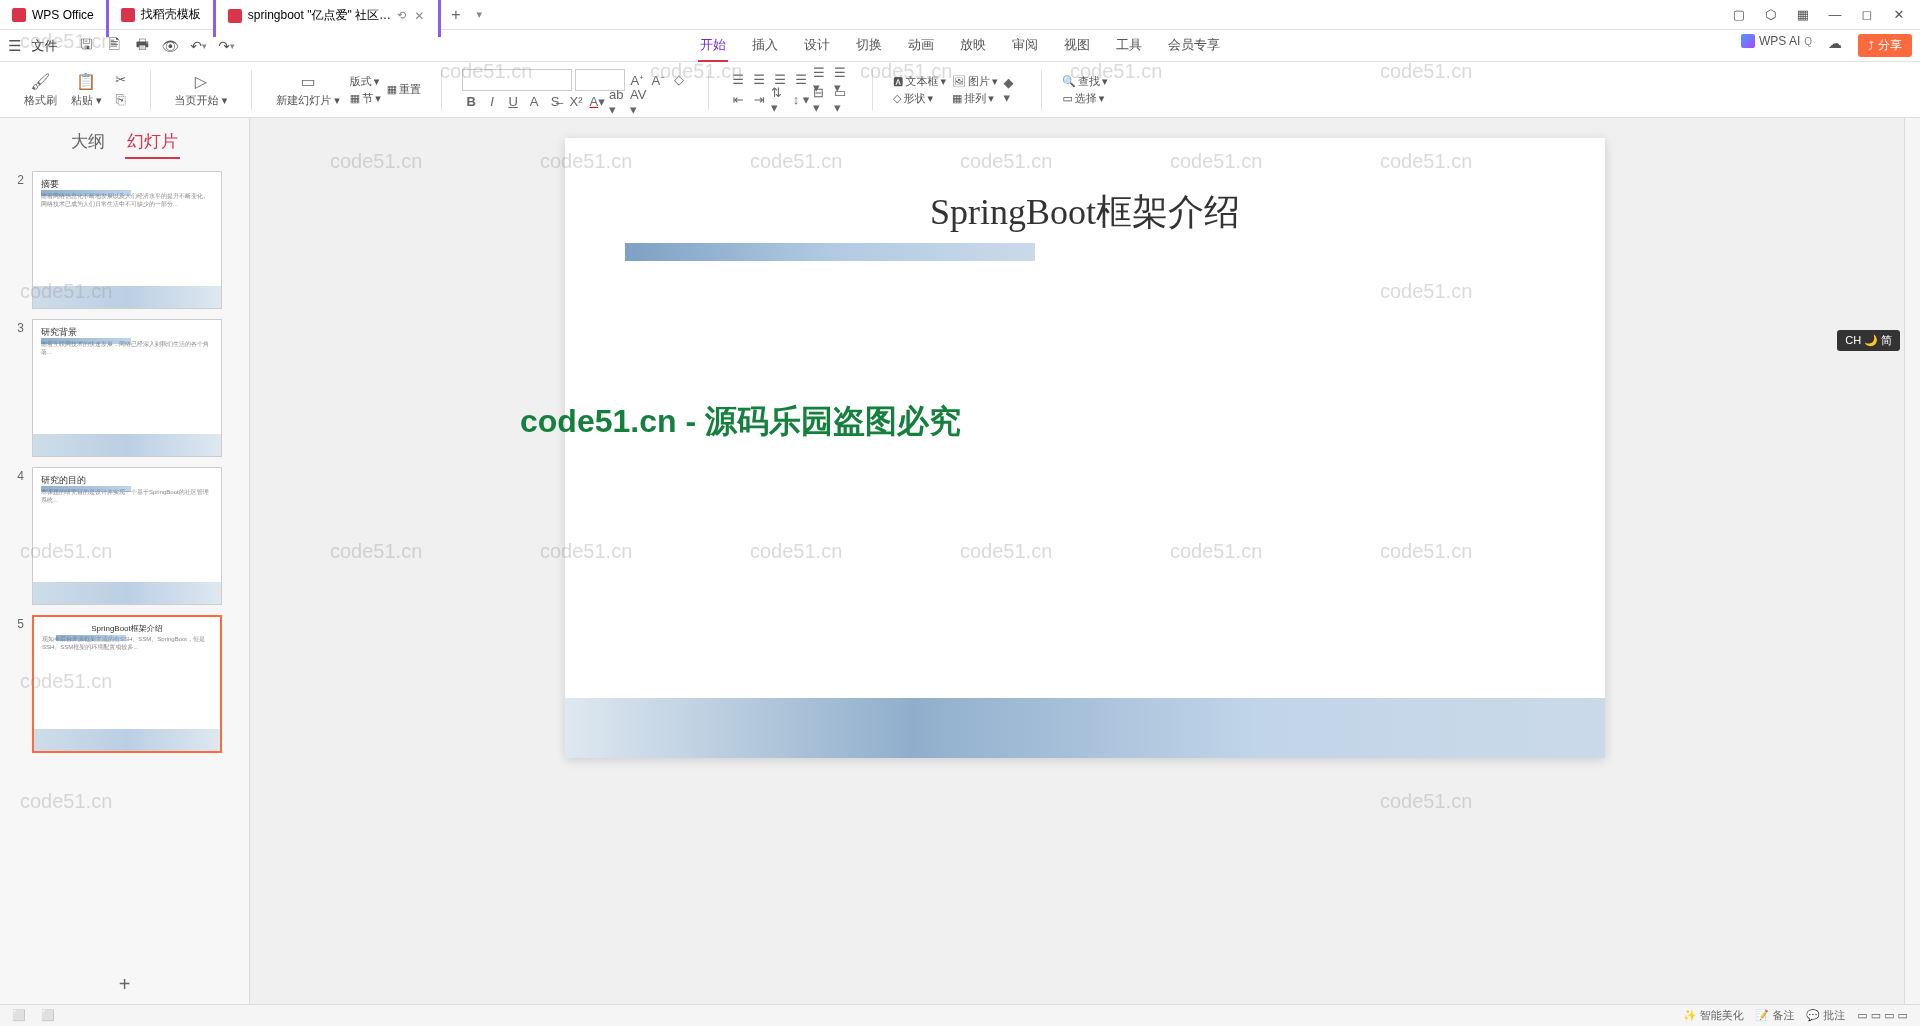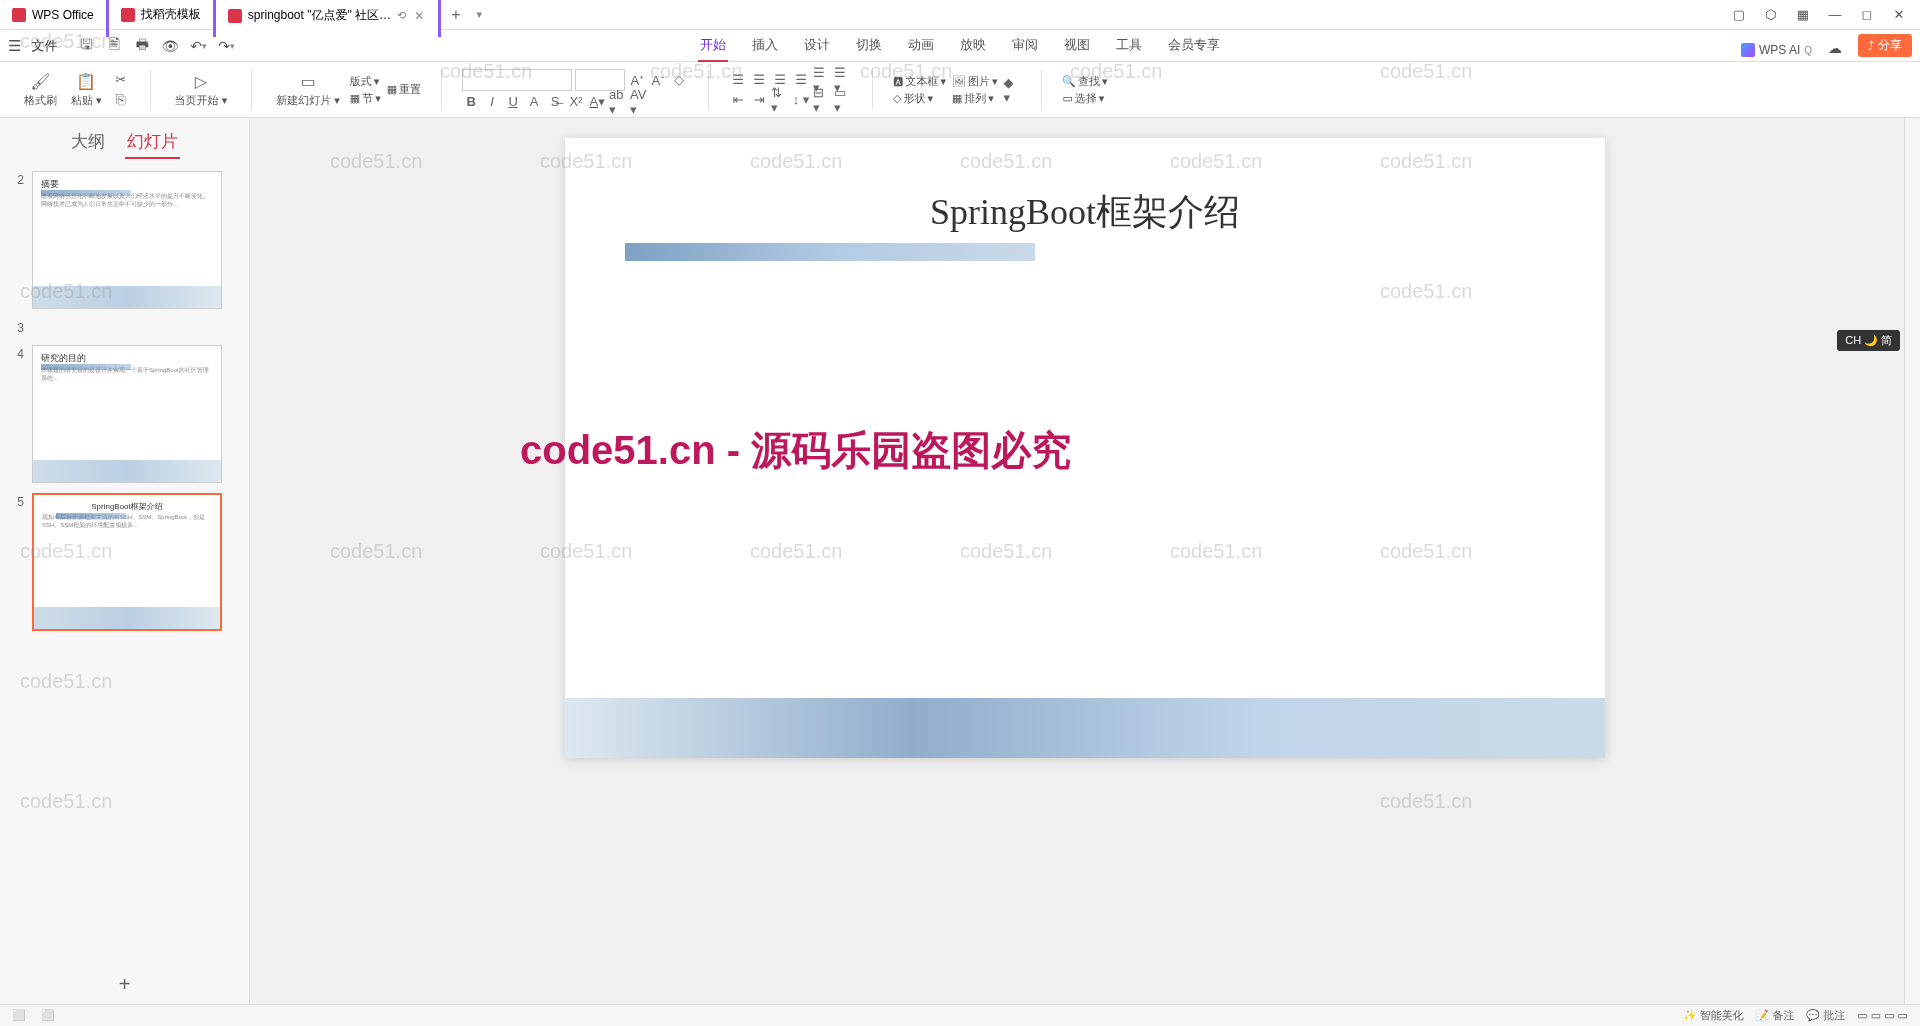--- a/index.html
+++ b/index.html
@@ -22,21 +22,21 @@
 .menubar { height: 32px; display: flex; align-items: center; padding: 0 8px; gap: 4px; border-bottom: 1px solid #e0e0e0; }
 .menu-left { display: flex; align-items: center; gap: 10px; }
 .hamburger { font-size: 15px; color: #555; cursor: pointer; }
 .file-menu { font-size: 13px; color: #333; cursor: pointer; }
 .quick-icons { display: flex; gap: 10px; margin-left: 10px; }
 .quick-icon { width: 18px; height: 18px; display: inline-flex; align-items: center; justify-content: center; color: #555; cursor: pointer; font-size: 14px; }
 .dropdown-arrow { font-size: 9px; color: #888; }
 .menu-tabs { display: flex; gap: 22px; margin-left: auto; margin-right: auto; position: absolute; left: 50%; transform: translateX(-50%); }
 .menu-tab { font-size: 13px; color: #555; cursor: pointer; padding: 6px 2px; }
 .menu-tab.active { color: #6d28d9; border-bottom: 2px solid #d9344a; }
-.menu-right { margin-left: auto; display: flex; align-items: flex-end; gap: 14px; }
+.menu-right { margin-left: auto; display: flex; align-items: flex-start; gap: 14px; }
 .wps-ai { display: flex; align-items: center; gap: 4px; font-size: 12px; color: #555; }
 .ai-icon { width: 14px; height: 14px; background: linear-gradient(135deg, #4a9eff, #a54aff); border-radius: 2px; }
 .share-btn { background: #fd6a3e; color: #fff; padding: 3px 10px; border-radius: 3px; font-size: 12px; cursor: pointer; display: flex; align-items: center; gap: 4px; }
 
 
 .ribbon { height: 56px; background: #fff; display: flex; align-items: center; padding: 0 12px; gap: 12px; border-bottom: 1px solid #ddd; }
 .ribbon-group { display: flex; align-items: center; gap: 6px; padding: 0 8px; height: 48px; }
 .ribbon-btn { display: flex; flex-direction: column; align-items: center; gap: 2px; cursor: pointer; padding: 2px 4px; font-size: 11px; color: #555; }
 .ribbon-btn-icon { width: 20px; height: 20px; display: inline-flex; align-items: center; justify-content: center; font-size: 16px; color: #666; }
 .ribbon-small { display: flex; flex-direction: column; gap: 2px; }
@@ -67,21 +67,21 @@
 .slide-canvas { flex: 1; display: flex; align-items: flex-start; justify-content: center; padding: 20px; overflow: auto; }
 .slide { width: 1040px; height: 620px; background: #fff; box-shadow: 0 2px 10px rgba(0,0,0,0.15); position: relative; padding: 50px 60px; }
 .slide-title { font-size: 36px; color: #333; text-align: center; font-family: "SimSun", serif; margin-bottom: 6px; }
 .slide-title-accent { width: 410px; height: 18px; background: linear-gradient(90deg, rgba(70,120,170,0.7), rgba(100,150,200,0.5), rgba(80,130,180,0.3)); margin-bottom: 40px; }
 .slide-body { font-size: 22px; color: #333; line-height: 1.5; font-family: "SimSun", serif; }
 .slide-bottom-accent { position: absolute; bottom: 0; left: 0; right: 0; height: 60px; background: linear-gradient(90deg, rgba(90,140,180,0.2), rgba(70,120,170,0.6), rgba(100,150,200,0.4), rgba(80,130,180,0.3)); }
 .notes-bar { height: 24px; background: #fafafa; border-top: 1px solid #ddd; padding: 3px 14px; font-size: 12px; color: #666; }
 
 
 .watermark { position: absolute; font-size: 20px; color: rgba(150,150,150,0.35); pointer-events: none; font-family: Arial; }
-.watermark-red { position: absolute; font-size: 40px; color: #be185d; font-weight: bold; pointer-events: none; left: 520px; top: 423px; }
+.watermark-red { position: absolute; font-size: 32px; color: #15803d; font-weight: bold; pointer-events: none; left: 520px; top: 400px; }
 
 
 .statusbar { height: 22px; background: #f5f5f5; border-top: 1px solid #ddd; display: flex; align-items: center; padding: 0 12px; font-size: 11px; color: #666; gap: 16px; }
 .statusbar-right { margin-left: auto; display: flex; gap: 12px; align-items: center; justify-content: flex-end; }
 
 
 .ime-badge { position: absolute; right: 20px; top: 330px; background: #333; color: #fff; padding: 3px 8px; border-radius: 3px; font-size: 11px; }
 
 
 .right-panel { position: absolute; right: 0; top: 118px; width: 16px; height: calc(100% - 140px); background: #f5f5f5; border-left: 1px solid #ddd; }
@@ -271,20 +271,26 @@
         <span class="thumb-num">2</span>
         <div class="thumb">
           <div class="thumb-title">摘要</div>
           <div class="thumb-accent-top"></div>
           <div class="thumb-text">随着网络信息化不断地发展以及人们经济水平的提升不断变化。网络技术已成为人们日常生活中不可缺少的一部分...</div>
           <div class="thumb-accent"></div>
         </div>
       </div>
       <div class="thumb-item">
         <span class="thumb-num">3</span>
+        <div class="thumb">
+          <div class="thumb-title">研究背景</div>
+          <div class="thumb-accent-top"></div>
+          <div class="thumb-text">随着互联网技术的快速发展，网络已经深入到我们生活的各个角落...</div>
+          <div class="thumb-accent"></div>
+        </div>
       </div>
       <div class="thumb-item">
         <span class="thumb-num">4</span>
         <div class="thumb">
           <div class="thumb-title">研究的目的</div>
           <div class="thumb-accent-top"></div>
           <div class="thumb-text">本课题的研究目的是设计并实现一个基于SpringBoot的社区管理系统...</div>
           <div class="thumb-accent"></div>
         </div>
       </div>

